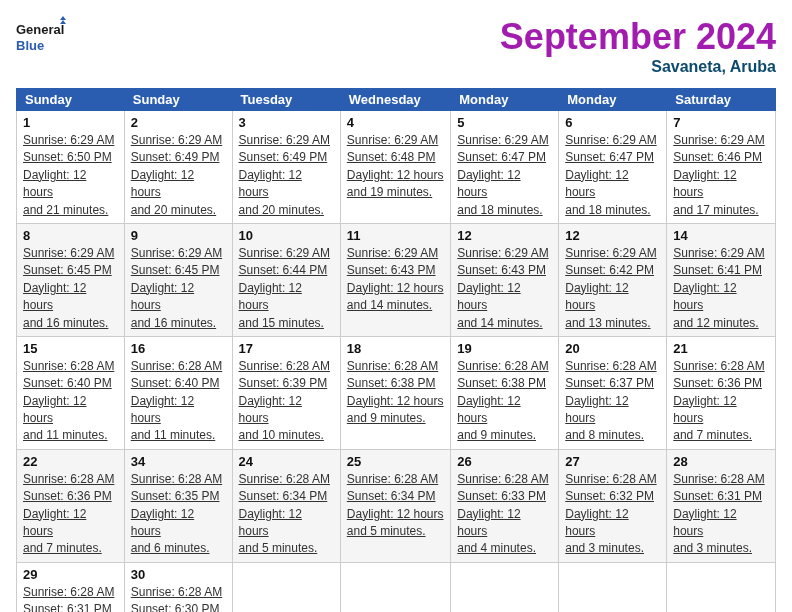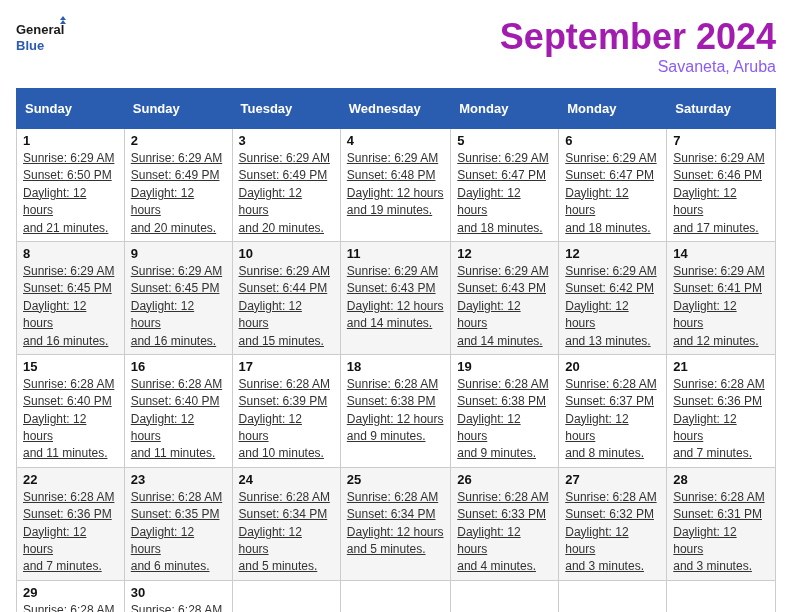--- a/index.html
+++ b/index.html
@@ -24,32 +24,33 @@
     .title-block {
       text-align: right;
     }
     .month-title {
       font-size: 36px;
       font-weight: bold;
       color: #a21caf;
     }
     .location {
       font-size: 16px;
-      color: #8b5cf6;
+      color: #0c4a6e;
+      font-weight: bold;
     }
     .calendar-table {
       width: 100%;
       border-collapse: collapse;
       font-size: 11px;
     }
     .calendar-table th {
       background: #2a5db0;
       color: #fff;
       text-align: left;
-      padding: 12px 8px;
+      padding: 3px 8px;
       font-size: 13px;
       font-weight: bold;
       border: 1px solid #2a5db0;
     }
     .calendar-table td {
       border: 1px solid #ccc;
       vertical-align: top;
       padding: 4px 6px;
       width: 113px;
       min-height: 80px;
@@ -261,21 +262,21 @@
       </tr>
       <tr>
         <td>
           <div class="day-num">22</div>
           <div class="day-info" style="white-space: pre-line;">Sunrise: 6:28 AM
 Sunset: 6:36 PM
 Daylight: 12 hours
 and 7 minutes.</div>
         </td>
         <td>
-          <div class="day-num">23</div>
+          <div class="day-num">34</div>
           <div class="day-info" style="white-space: pre-line;">Sunrise: 6:28 AM
 Sunset: 6:35 PM
 Daylight: 12 hours
 and 6 minutes.</div>
         </td>
         <td>
           <div class="day-num">24</div>
           <div class="day-info" style="white-space: pre-line;">Sunrise: 6:28 AM
 Sunset: 6:34 PM
 Daylight: 12 hours

